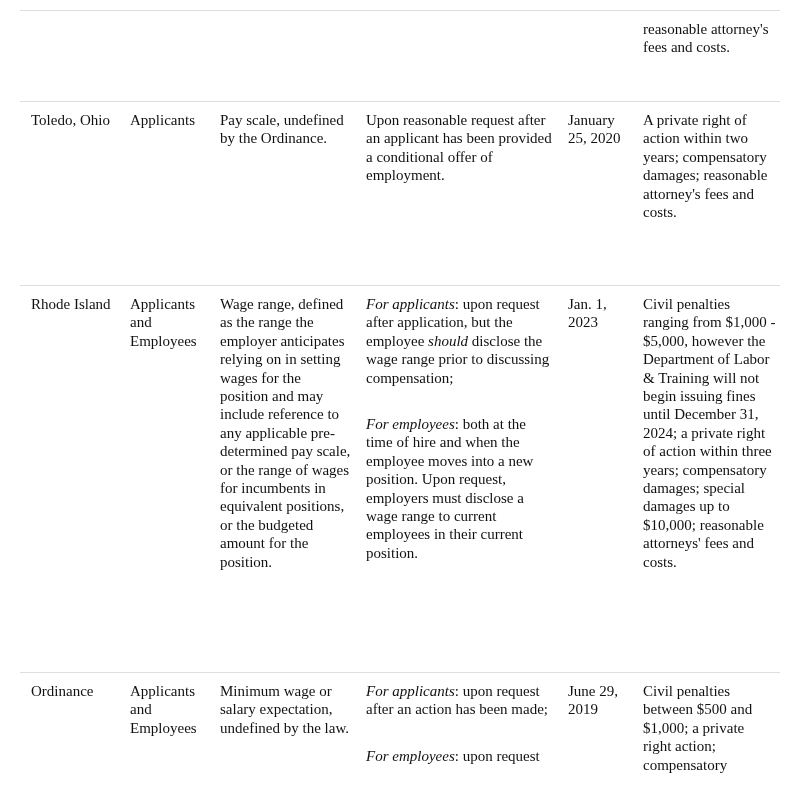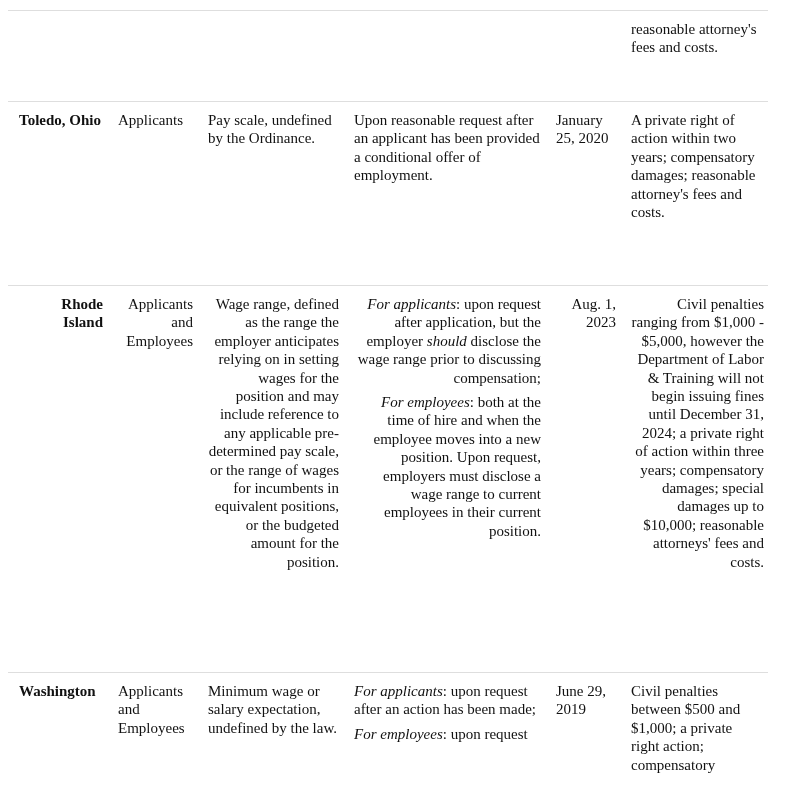--- a/index.html
+++ b/index.html
@@ -12,47 +12,47 @@
       height: 807px;
       overflow: hidden;
       position: relative;
       font-family: "Liberation Serif", "DejaVu Serif", serif;
       font-size: 15px;
       line-height: 18.4px;
       color: #111111;
     }
     .table-wrap {
       position: absolute;
-      left: 8px;
+      left: 20px;
       top: 10px;
       width: 760px;
     }
     table {
       border-collapse: collapse;
       width: 760px;
       table-layout: fixed;
     }
     td {
       vertical-align: top;
       padding: 9px 4px 0 11px;
       border-top: 1px solid #dedede;
     }
     tr.row-partial td { height: 81px; padding-top: 9px; }
     tr.row-toledo td { height: 174px; }
-    tr.row-ri td { height: 377px; text-align: right; }
+    tr.row-ri td { height: 377px; }
     tr.row-wa td { height: 120px; }
     col.c1 { width: 99px; }
     col.c2 { width: 90px; }
     col.c3 { width: 146px; }
     col.c4 { width: 202px; }
     col.c5 { width: 75px; }
     col.c6 { width: 148px; }
-    .juris { font-weight: bold; }
+    .juris { font-weight: normal; }
     .para { display: block; }
-    .para + .para { margin-top: 6px; }
+    .para + .para { margin-top: 28px; }
     em { }
   </style>
 </head>
 <body>
 
 <div class="table-wrap">
   <table>
     <colgroup>
       <col class="c1">
         <col class="c2">
@@ -78,29 +78,29 @@
         <td>Upon reasonable request after an applicant has been provided a conditional offer of employment.</td>
         <td>January 25, 2020</td>
         <td>A private right of action within two years; compensatory damages; reasonable attorney's fees and costs.</td>
       </tr>
 
       <tr class="row-ri">
         <td class="juris">Rhode Island</td>
         <td>Applicants and Employees</td>
         <td>Wage range, defined as the range the employer anticipates relying on in setting wages for the position and may include reference to any applicable pre-determined pay scale, or the range of wages for incumbents in equivalent positions, or the budgeted amount for the position.</td>
         <td>
-          <span class="para"><em>For applicants</em><span>: upon request after application, but the employer </span><em>should</em><span> disclose the wage range prior to discussing compensation;</span></span>
+          <span class="para"><em>For applicants</em><span>: upon request after application, but the employee </span><em>should</em><span> disclose the wage range prior to discussing compensation;</span></span>
           <span class="para"><em>For employees</em><span>: both at the time of hire and when the employee moves into a new position. Upon request, employers must disclose a wage range to current employees in their current position.</span></span>
         </td>
-        <td>Aug. 1, 2023</td>
+        <td>Jan. 1, 2023</td>
         <td>Civil penalties ranging from $1,000 - $5,000, however the Department of Labor &amp; Training will not begin issuing fines until December 31, 2024; a private right of action within three years; compensatory damages; special damages up to $10,000; reasonable attorneys' fees and costs.</td>
       </tr>
 
       <tr class="row-wa">
-        <td class="juris">Washington</td>
+        <td class="juris">Ordinance</td>
         <td>Applicants and Employees</td>
         <td>Minimum wage or salary expectation, undefined by the law.</td>
         <td>
           <span class="para"><em>For applicants</em><span>: upon request after an action has been made;</span></span>
           <span class="para"><em>For employees</em><span>: upon request</span></span>
         </td>
         <td>June 29, 2019</td>
         <td>Civil penalties between $500 and $1,000; a private right action; compensatory</td>
       </tr>
     </tbody>

